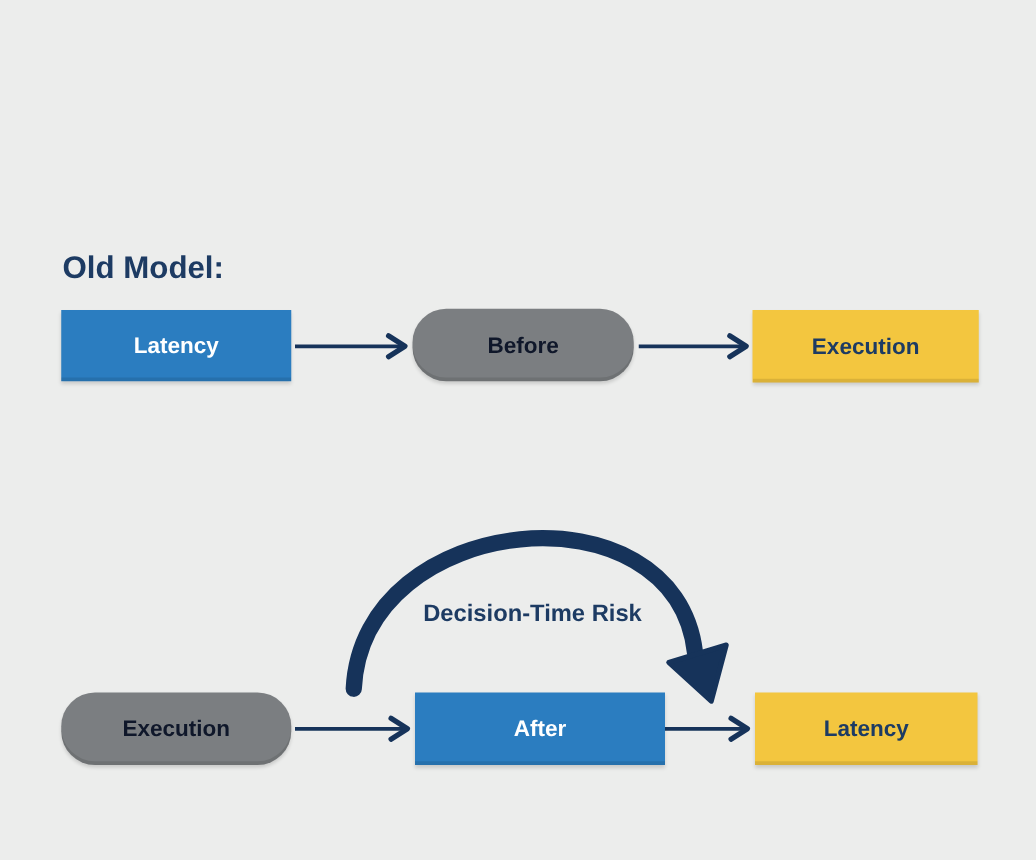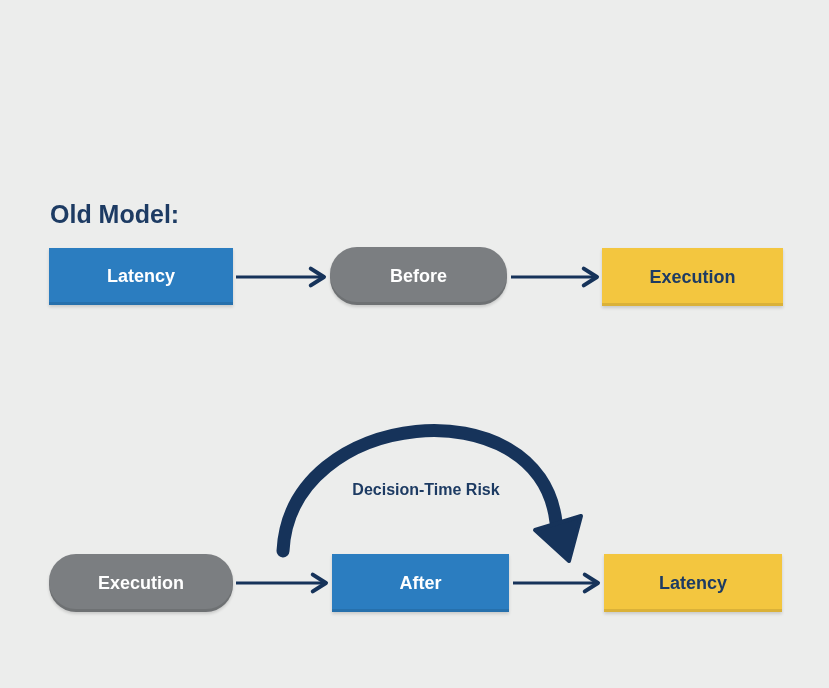--- a/index.html
+++ b/index.html
@@ -45,37 +45,37 @@
   .box {
     position: absolute;
     display: flex;
     align-items: center;
     justify-content: center;
     font-size: 18px;
     font-weight: bold;
     box-shadow: inset 0 -3px 0 rgba(0,0,0,0.10), 0 2px 3px rgba(0,0,0,0.15);
   }
   .box.blue   { background: var(--blue);   color: #ffffff; }
-  .box.gray   { background: var(--gray);   color: #ffffff; border-radius: 27px; }
+  .box.gray   { background: var(--gray);   color: #0f172a; border-radius: 27px; }
   .box.yellow { background: var(--yellow); color: var(--navy); }
 
   .b-old-1  { left: 49px;  top: 248px; width: 184px; height: 57px; }
   .b-old-2  { left: 330px; top: 247px; width: 177px; height: 58px; }
   .b-old-3  { left: 602px; top: 248px; width: 181px; height: 58px; }
   .b-fogo-1 { left: 49px;  top: 554px; width: 184px; height: 58px; }
-  .b-fogo-2 { left: 332px; top: 554px; width: 177px; height: 58px; }
+  .b-fogo-2 { left: 332px; top: 554px; width: 200px; height: 58px; }
   .b-fogo-3 { left: 604px; top: 554px; width: 178px; height: 58px; }
 
   .annotation {
     position: absolute;
     left: 312px;
     top: 481px;
     width: 228px;
     text-align: center;
-    font-size: 16px;
+    font-size: 19px;
     font-weight: bold;
     color: var(--navy);
     white-space: nowrap;
   }
   svg.overlay {
     position: absolute;
     left: 0; top: 0;
     width: 829px; height: 688px;
   }
   .conn {

